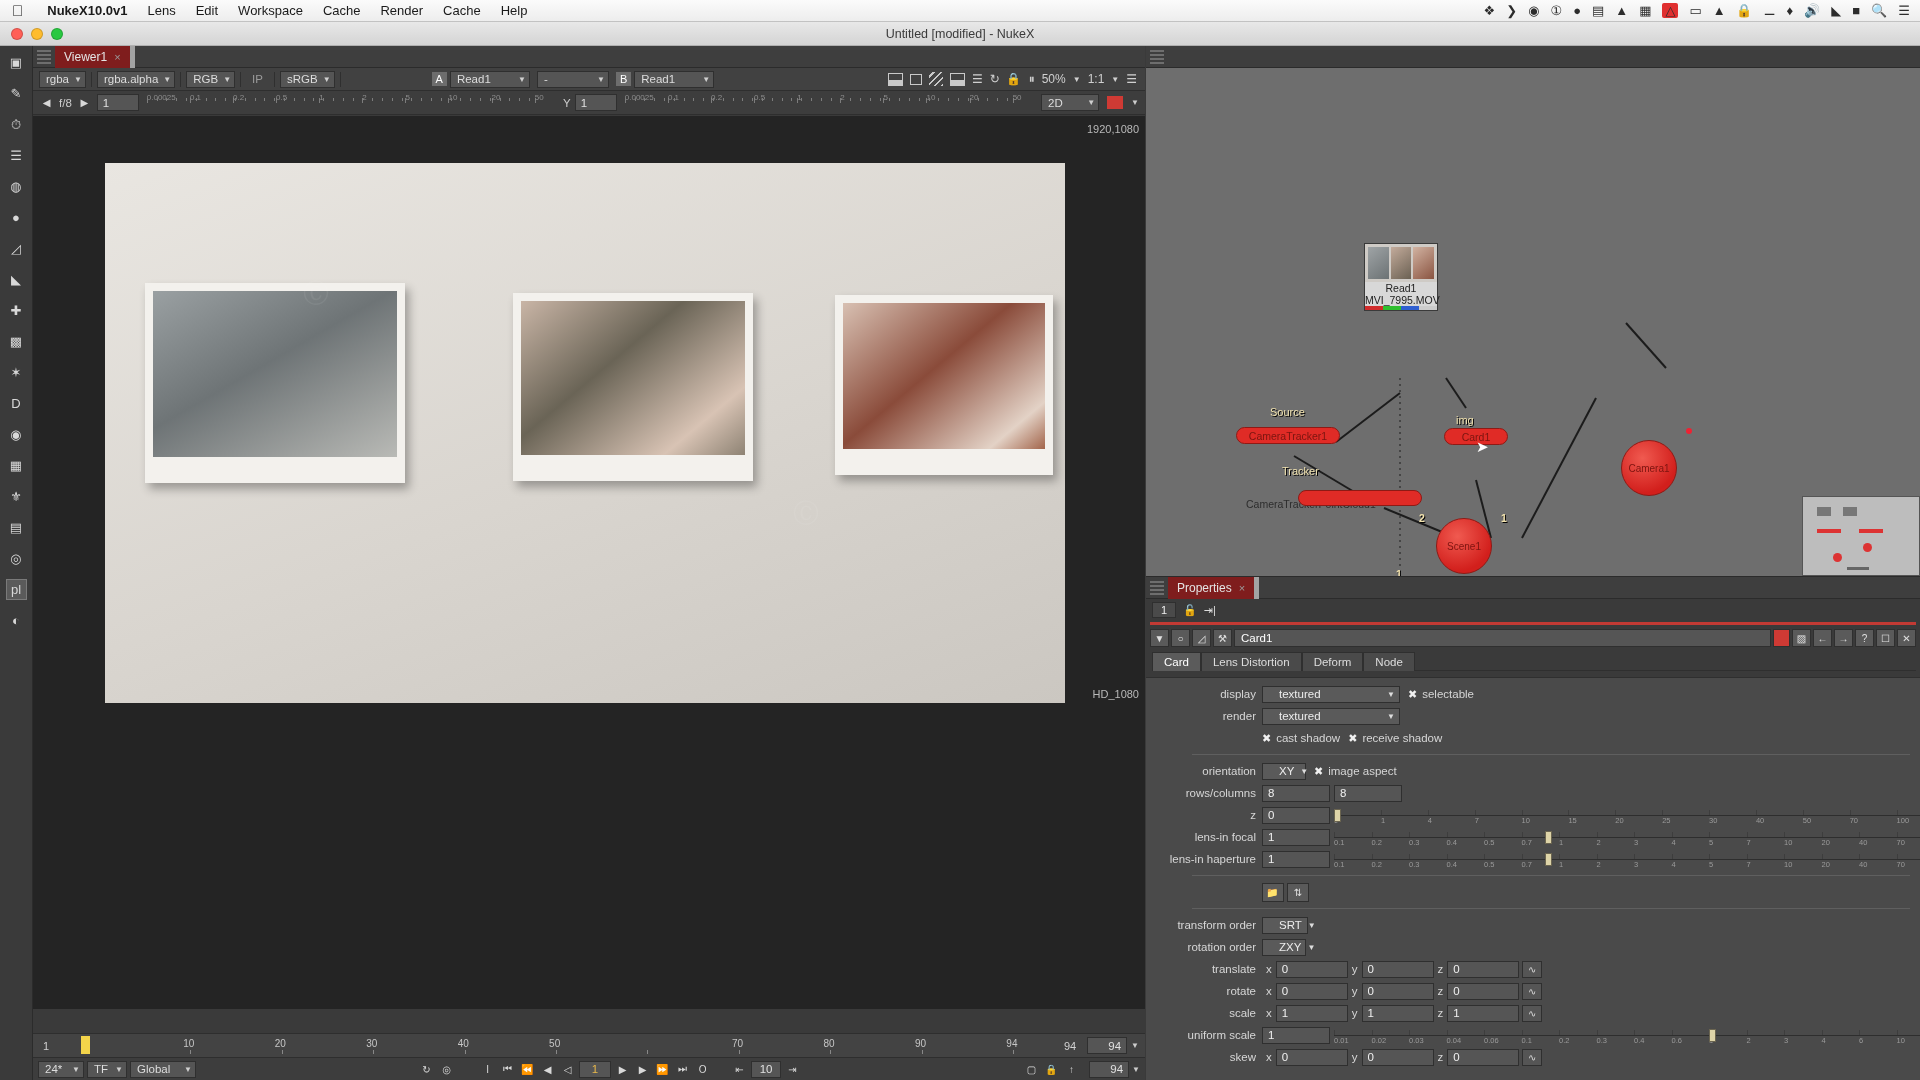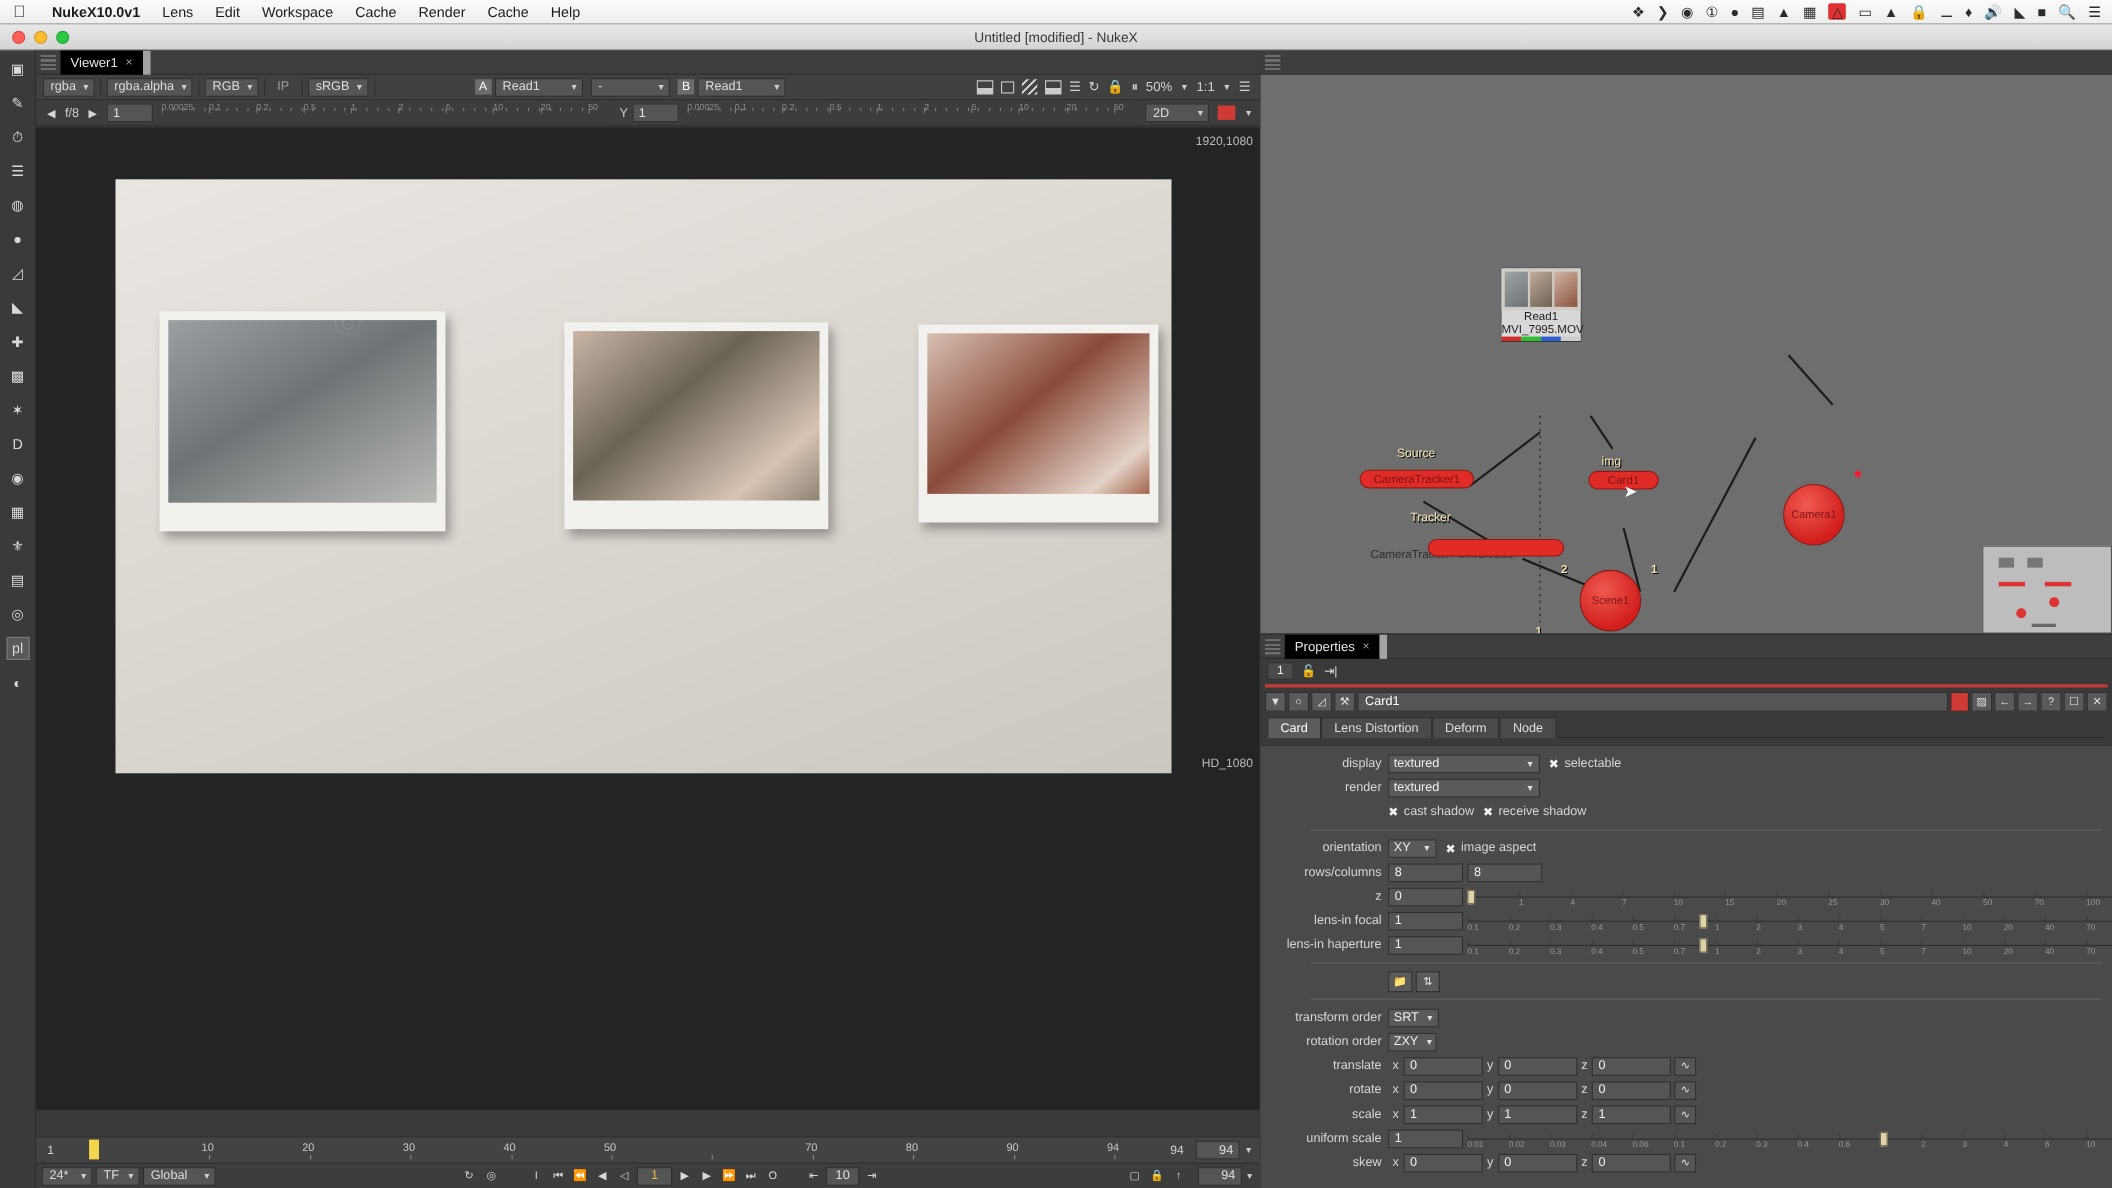--- a/index.html
+++ b/index.html
@@ -35,21 +35,21 @@
   .dot { width:12px; height:12px; border-radius:50%; border:1px solid rgba(0,0,0,.18); }
   .dot.r{background:#ff5f57}.dot.y{background:#febc2e}.dot.g{background:#28c840}
   .tl-title { position:absolute; left:0; right:0; text-align:center; pointer-events:none; }
 
   
   .pane-bar { background:#3e3e3e; height:22px; display:flex; align-items:center; border-bottom:1px solid #2b2b2b; }
   .pane-grip { width:14px;height:14px;margin:0 4px; background:
       repeating-linear-gradient(#6e6e6e,#6e6e6e 2px,#3e3e3e 2px,#3e3e3e 4px); }
   .tab {
     height:22px; display:flex; align-items:center; gap:7px; padding:0 9px;
-    background:#000000; color:#e4e4e4; font-size:12px; border-right:7px solid #a3a3a3;
+    background:#7f1d1d; color:#e4e4e4; font-size:12px; border-right:5px solid #a3a3a3;
   }
   .tab .x { color:#9b9b9b; font-size:11px; }
 
   
   .toolstrip {
     position:absolute; left:0; top:46px; width:33px; bottom:0;
     background:#3a3a3a; border-right:1px solid #2b2b2b;
     display:flex; flex-direction:column; align-items:center; padding-top:6px; gap:10px;
   }
   .tool { width:21px;height:21px; display:flex;align-items:center;justify-content:center;
@@ -147,21 +147,21 @@
   .ptabs{ display:flex; margin:4px 4px 0 6px; font-size:11.5px;}
   .ptabs .pt{ padding:3px 11px; background:#4a4a4a; color:#ddd; border:1px solid #2f2f2f;
               border-bottom:none;}
   .ptabs .pt.act{ background:#5b5b5b; color:#fff;}
   .ptabs .fill{flex:1; border-bottom:1px solid #2f2f2f;}
   .pbody{ position:absolute; left:0; right:0; top:100px; bottom:0; overflow:hidden;
           background:#4a4a4a; border-top:1px solid #2f2f2f; padding-top:6px;}
   .prow{ display:flex; align-items:center; height:20px; margin-bottom:2px; font-size:11.5px;}
   .plab{ width:116px; text-align:right; padding-right:6px; color:#d6d6d6; white-space:nowrap;}
   .psel{ background:#5a5a5a; border:1px solid #2f2f2f; height:17px; display:flex;
-         align-items:center; justify-content:space-between; color:#ececec; padding:0 4px 0 4px;
+         align-items:center; justify-content:space-between; color:#ececec; padding:0 4px 0 16px;
          font-size:11.5px;}
   .psel .ar{ font-size:8px; color:#ddd; margin-left:6px;}
   .pfield{ background:#555; border:1px solid #2f2f2f; height:17px; display:flex; align-items:center;
            padding:0 5px; color:#f0f0f0; font-size:11.5px;}
   .pchk{ display:flex; align-items:center; gap:5px; color:#d6d6d6; margin-left:8px;}
   .pchk .bx{ color:#f0f0f0; font-size:11px;}
   .pdiv{ height:1px; background:#5f5f5f; margin:6px 10px 6px 46px;}
   .pslider{ flex:1; position:relative; height:17px; margin-left:4px; }
   .pslider .line{ position:absolute; left:0; right:0; top:8px; height:1px; background:#2e2e2e;}
   .pslider .tk{ position:absolute; top:3px; width:1px; height:5px; background:#3d3d3d;}

